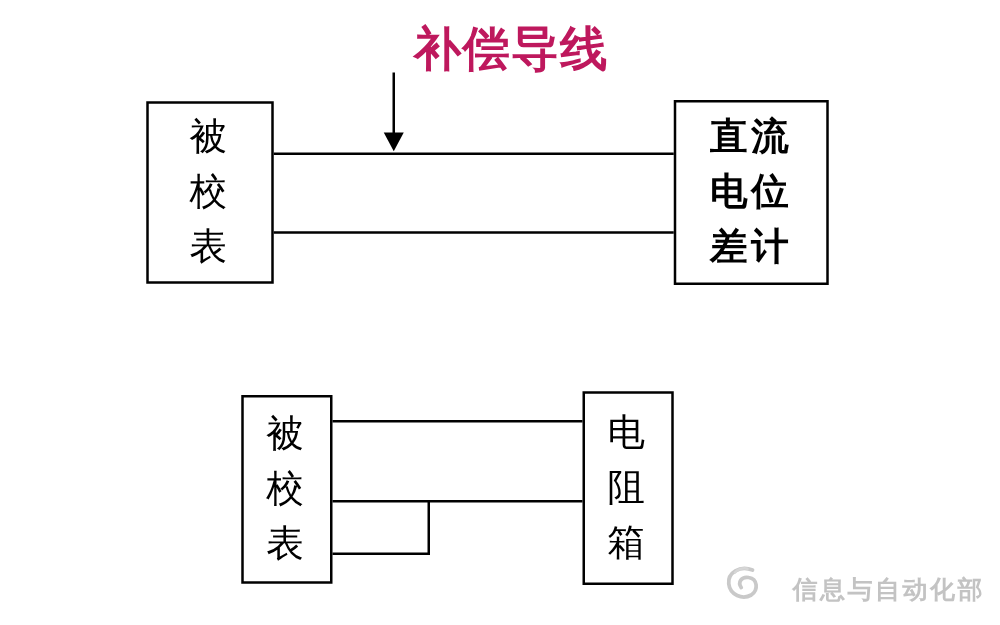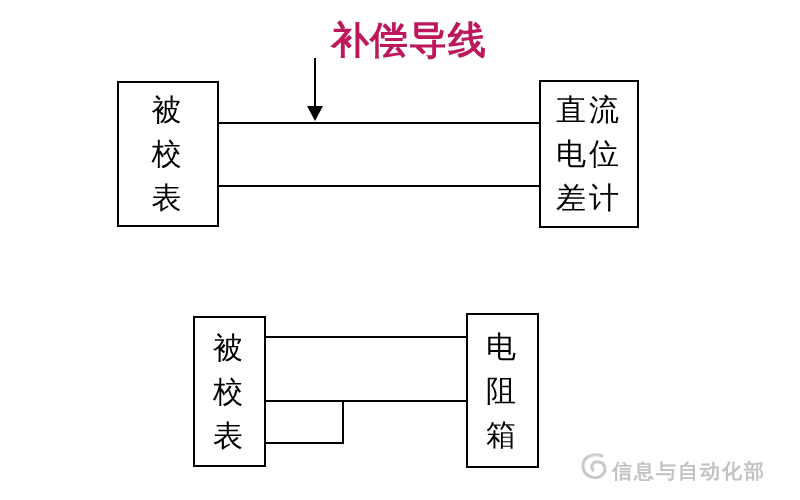--- a/index.html
+++ b/index.html
@@ -50,37 +50,37 @@
   .arrow-head {
     position: absolute;
     left: 307px; top: 106px;
     width: 0; height: 0;
     border-left: 8px solid transparent;
     border-right: 8px solid transparent;
     border-top: 15px solid #000000;
   }
   
   #box-top-left  { left: 117px; top: 81px;  width: 102px; height: 146px; }
-  #box-top-right { left: 539px; top: 80px;  width: 100px; height: 148px; }
+  #box-top-right { left: 539px; top: 80px;  width: 124px; height: 148px; font-weight: bold; }
   #box-bot-left  { left: 193px; top: 316px; width: 73px;  height: 151px; }
   #box-bot-right { left: 466px; top: 313px; width: 73px;  height: 155px; }
   
   #wire-top-a { left: 219px; top: 122px; width: 320px; height: 2px; }
   #wire-top-b { left: 219px; top: 185px; width: 320px; height: 2px; }
   
   #wire-bot-a   { left: 266px; top: 336px; width: 200px; height: 2px; }
   #wire-bot-b   { left: 266px; top: 400px; width: 200px; height: 2px; }
   #wire-bot-c   { left: 266px; top: 442px; width: 78px;  height: 2px; }
   #wire-bot-stub{ left: 342px; top: 400px; width: 2px;   height: 44px; }
   .watermark {
     position: absolute;
     left: 578px; top: 450px;
     display: flex;
     align-items: center;
-    gap: 0;
+    gap: 22px;
     justify-content: space-between;
   }
   .watermark-text {
     font-size: 20px;
     font-weight: 700;
     letter-spacing: 2px;
     color: #c3c3c3;
     text-shadow: 1px 1px 0 #ffffff;
     white-space: nowrap;
   }

